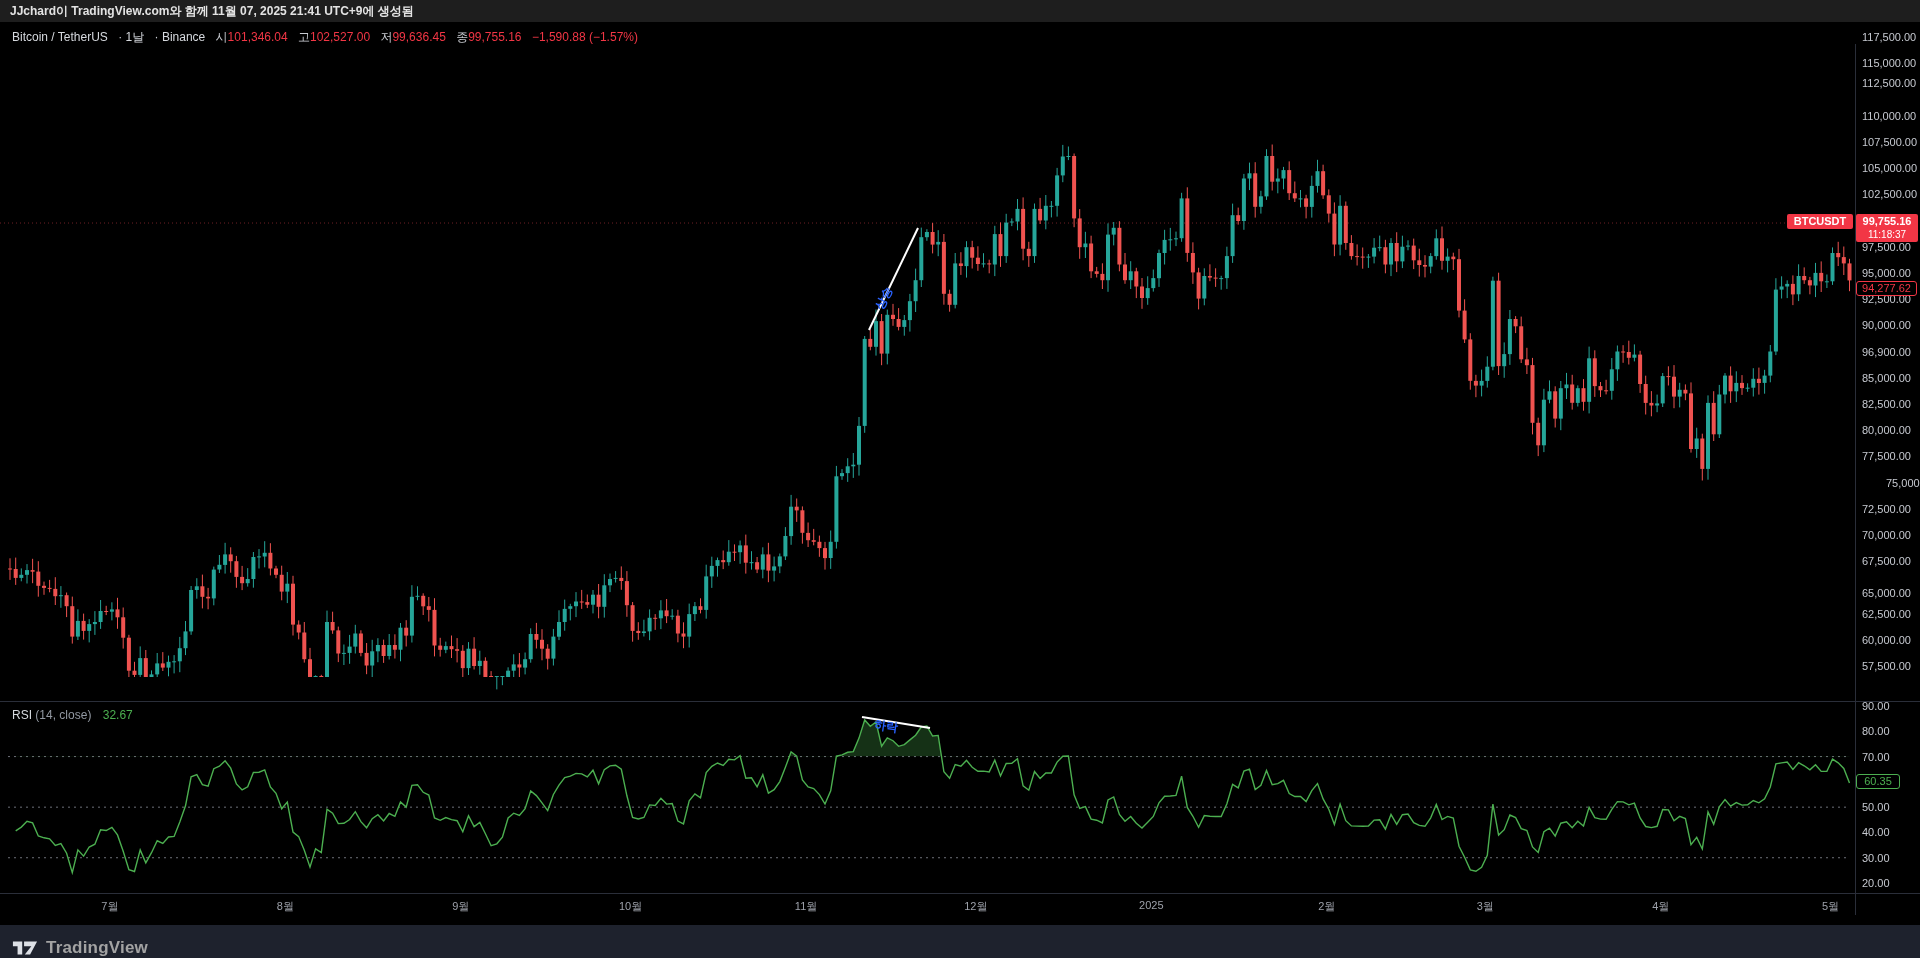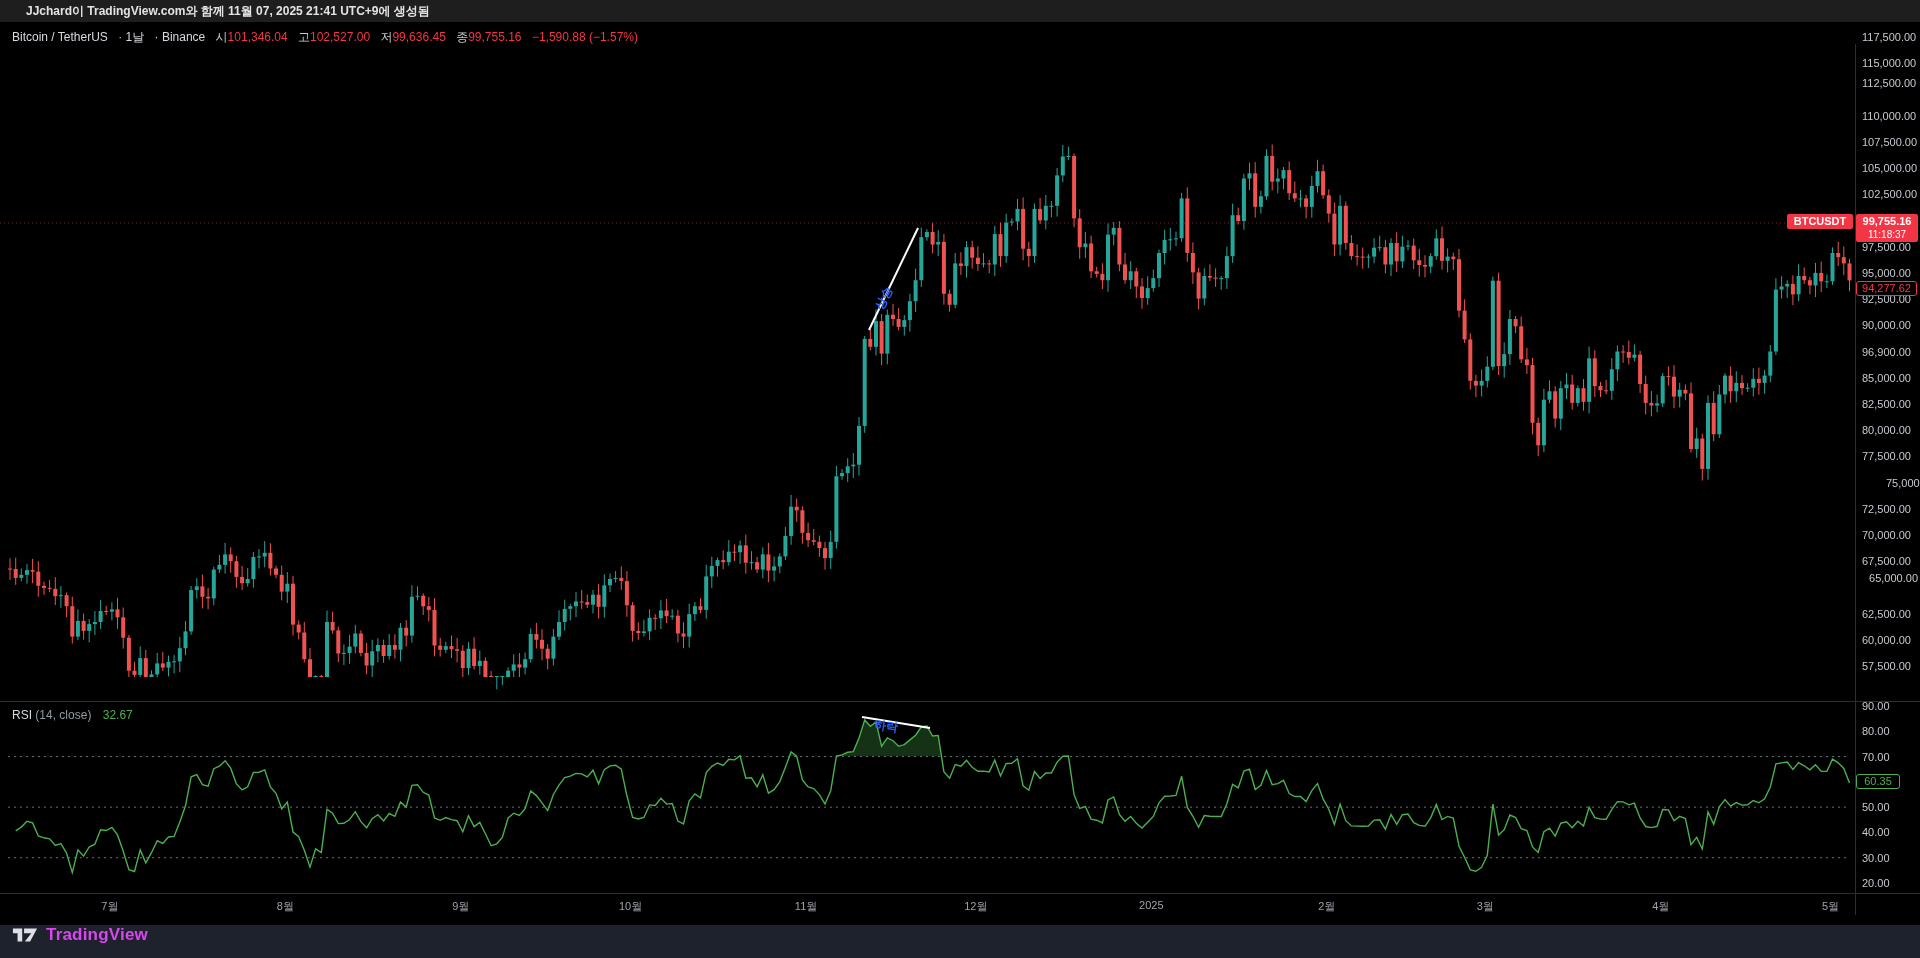--- a/index.html
+++ b/index.html
@@ -1,23 +1,23 @@
 <!DOCTYPE html>
 <html><head>
 <meta charset="utf-8">
 <style>
   * { margin:0; padding:0; box-sizing:border-box; }
   html,body { width:1920px; height:958px; background:#000; overflow:hidden;
               font-family:"Liberation Sans","DejaVu Sans",sans-serif; }
   #topbar { position:absolute; left:0; top:0; width:1920px; height:22px;
             background:#1e1e1e; color:#e3e3e3; font-size:12px; font-weight:bold;
-            line-height:22px; padding-left:26px; z-index:30; }
+            line-height:22px; padding-left:10px; z-index:30; }
   #footer { position:absolute; left:0; top:925px; width:1920px; height:33px;
-            background:#1e222d; color:#d946ef; z-index:30; display:flex;
-            align-items:flex-start; padding-left:12px; }
+            background:#1e222d; color:#a3a3a3; z-index:30; display:flex;
+            align-items:flex-end; padding-left:12px; }
   #footer .brand { font-size:17px; font-weight:bold; margin-left:8px; letter-spacing:.2px; }
   #chart-region { position:absolute; left:0; top:22px; width:1920px; height:903px; background:#000; }
   #plot-svg { position:absolute; left:0; top:0; z-index:1; }
   .axis-border-v { position:absolute; left:1855px; top:22px; width:1px; height:871px; background:#2a2e39; z-index:5; }
   .sep-h { position:absolute; left:0; width:1920px; height:1px; background:#2a2e39; z-index:5; }
   .tick { position:absolute; left:1862px; width:56px; color:#c6c9d0; font-size:11px; z-index:6; white-space:nowrap; }
   .month { position:absolute; color:#9da1aa; font-size:11px; z-index:6; transform:translateX(-50%); white-space:nowrap; }
   #legend-main { position:absolute; left:12px; top:7px; font-size:12px; z-index:10; white-space:nowrap; color:#d6d9de; }
   #legend-main .val { color:#f23645; }
   #legend-main .lbl { color:#c9ccd2; margin-left:7px; }
@@ -436,21 +436,21 @@
       <div class="tick" style="top: 297.292px;">90,000.00</div>
       <div class="tick" style="top: 323.5px;">96,900.00</div>
       <div class="tick" style="top: 349.708px;">85,000.00</div>
       <div class="tick" style="top: 375.917px;">82,500.00</div>
       <div class="tick" style="top: 402.125px;">80,000.00</div>
       <div class="tick" style="top: 428.333px;">77,500.00</div>
       <div class="tick" style="top: 454.542px; margin-left: 24px;">75,000.00</div>
       <div class="tick" style="top: 480.75px;">72,500.00</div>
       <div class="tick" style="top: 506.958px;">70,000.00</div>
       <div class="tick" style="top: 533.167px;">67,500.00</div>
-      <div class="tick" style="top: 550px; text-align: right;">65,000.00</div>
+      <div class="tick" style="top: 565px;">65,000.00</div>
       <div class="tick" style="top: 585.583px;">62,500.00</div>
       <div class="tick" style="top: 611.792px;">60,000.00</div>
       <div class="tick" style="top: 638px;">57,500.00</div>
       <div class="tick" style="top: 678px;">90.00</div>
       <div class="tick" style="top: 703.29px;">80.00</div>
       <div class="tick" style="top: 728.58px;">70.00</div>
       <div class="tick" style="top: 753.87px;">60.00</div>
       <div class="tick" style="top: 779.16px;">50.00</div>
       <div class="tick" style="top: 804.45px;">40.00</div>
       <div class="tick" style="top: 829.74px;">30.00</div>

